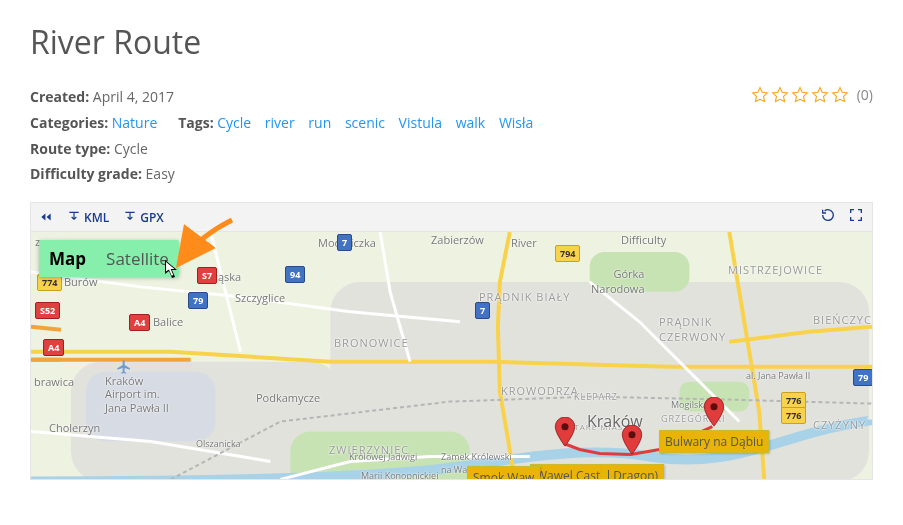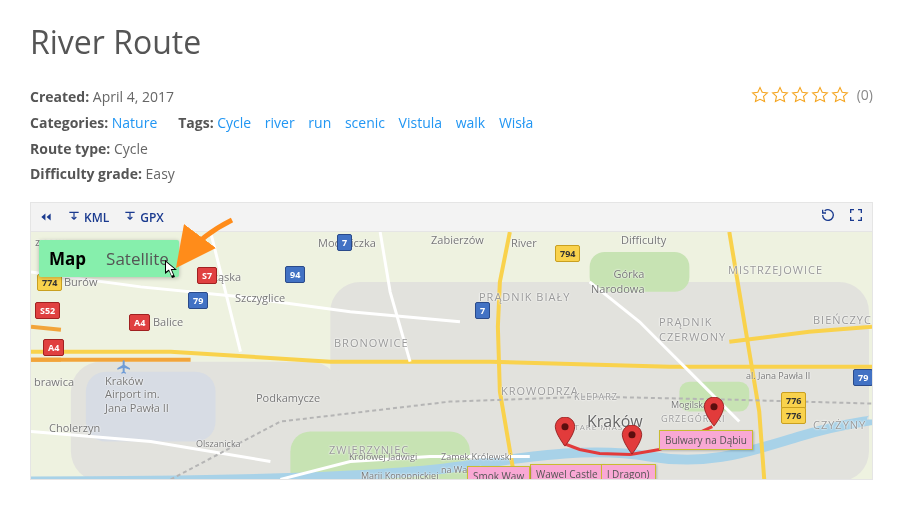--- a/index.html
+++ b/index.html
@@ -134,23 +134,23 @@
   .shield.blue { background: #4272c4; color: #fff; border-color: #2a4a8a; }
 
   .marker {
     position: absolute;
     width: 22px; height: 30px;
     transform: translate(-11px, -30px);
   }
   .marker svg { width: 22px; height: 30px; }
   .callout {
     position: absolute;
-    background: #f9a8d4;
+    background: #eab308;
     border: 1px solid #c9bb30;
-    font-size: 10px;
+    font-size: 12px;
     padding: 2px 5px;
     white-space: nowrap;
     transform: translate(-4px, 0);
     box-shadow: 1px 1px 2px rgba(0,0,0,0.2);
   }
   .plane-icon { position:absolute; }
 
   .cursor-annot {
     position: absolute;
     left: 164px; top: 259px;

